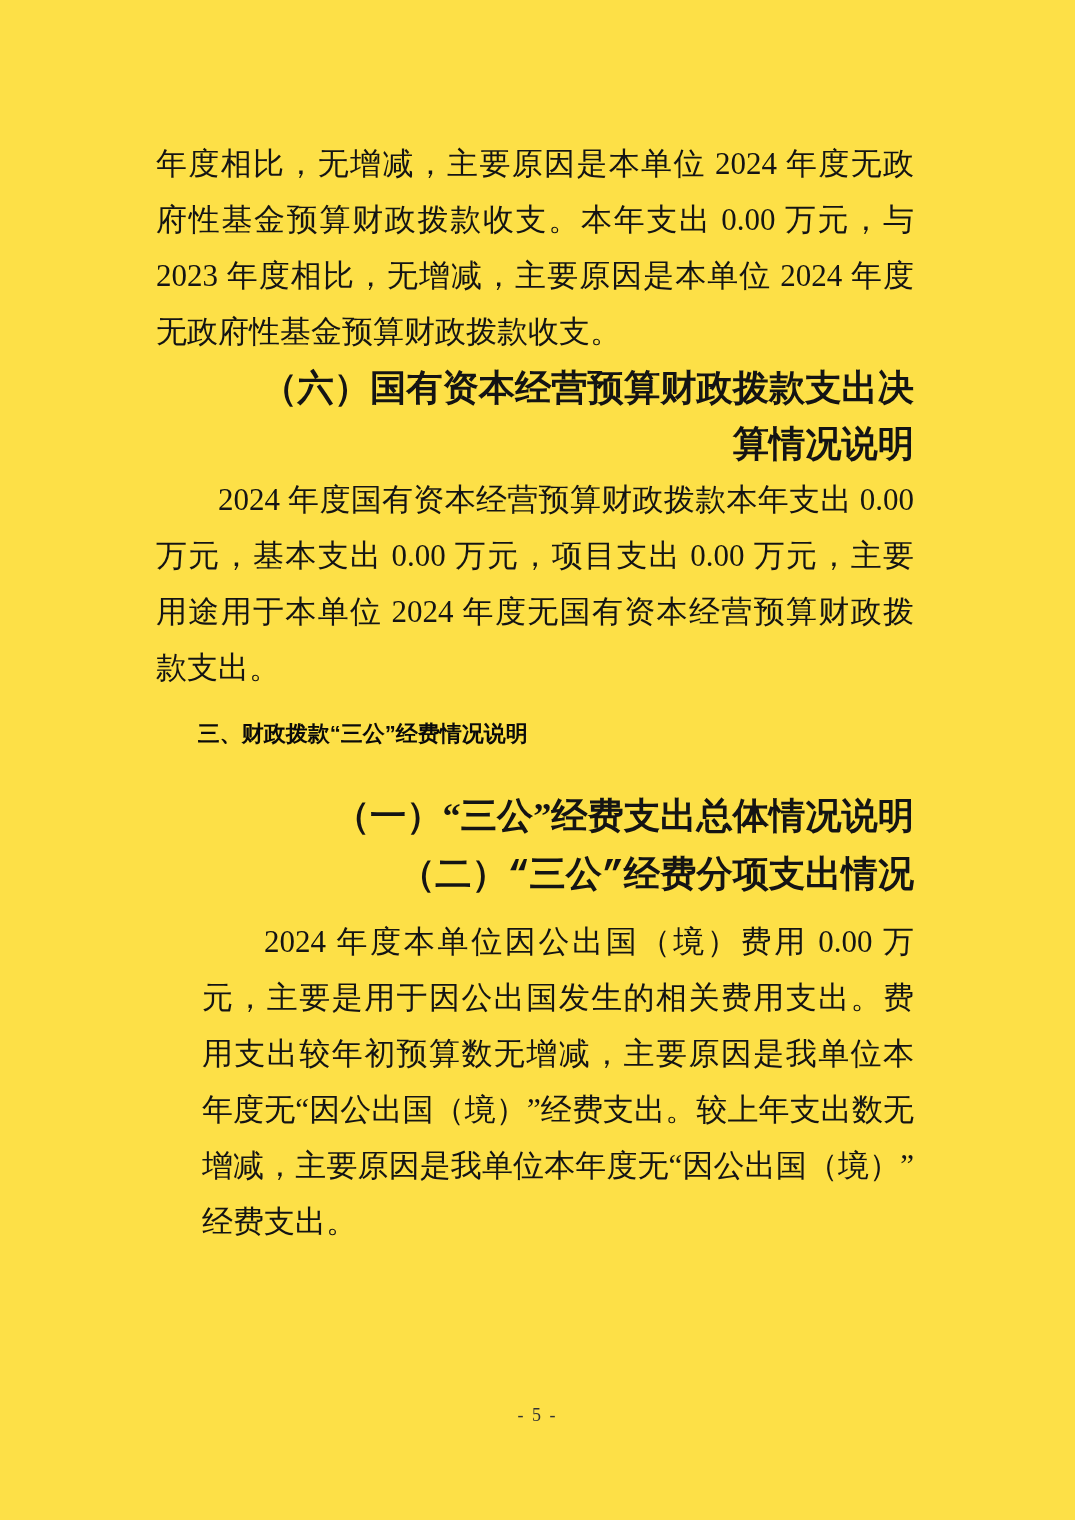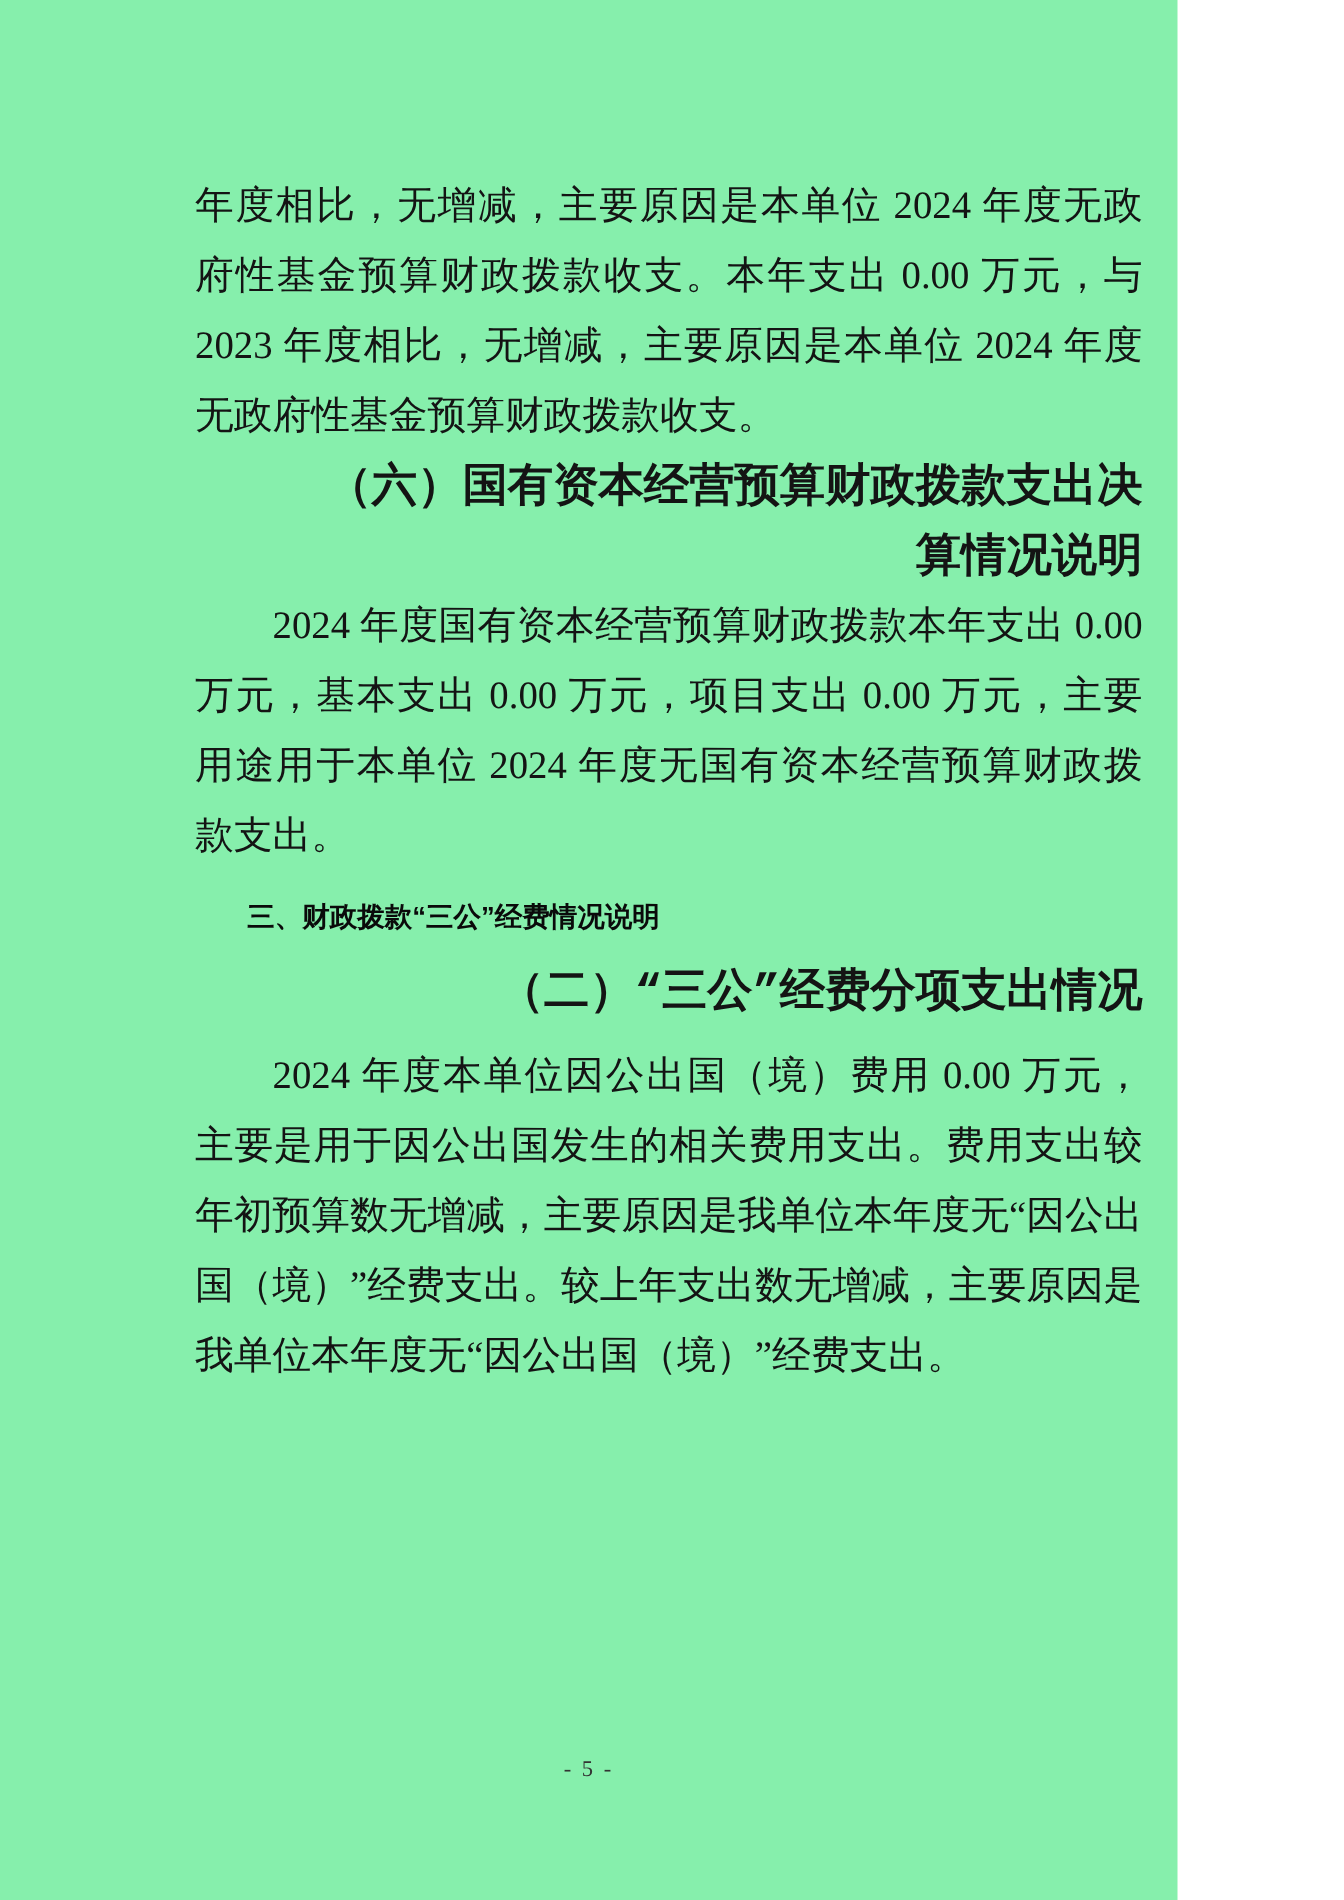--- a/index.html
+++ b/index.html
@@ -2,23 +2,23 @@
 <html lang="zh"><head>
 <meta charset="utf-8">
 <style>
   html, body {
     margin: 0;
     padding: 0;
     background: #ffffff;
   }
   .page {
     position: relative;
-    width: 942px;
+    width: 1075px;
     height: 1520px;
-    background: #86efac;
+    background: #fde047;
     overflow: hidden;
     font-family: "Liberation Serif", "DejaVu Serif", serif;
     color: #141414;
   }
   .content {
     position: absolute;
     top: 136px;
     left: 156px;
     width: 758px;
     font-size: 31px;
@@ -53,21 +53,21 @@
     margin: 10px 0 0 0;
     font-family: "Liberation Sans", "DejaVu Sans", sans-serif;
     font-weight: bold;
     font-size: 22px;
     line-height: 56px;
     text-indent: 1.9em;
     text-align: left;
     color: #0a0a0a;
   }
   .para.after-h1 { margin-top: 31px; }
-  .para.after-h2 { margin-top: 9px; }
+  .para.after-h2 { margin-top: 9px; margin-left: 46px; }
   .page-footer {
     position: absolute;
     top: 1403px;
     left: 0;
     width: 100%;
     text-align: center;
     font-size: 18px;
     line-height: 24px;
     letter-spacing: 2px;
     color: #333333;
@@ -80,20 +80,21 @@
   <article class="content">
 
     <p class="para-continuation">年度相比，无增减，主要原因是本单位 2024 年度无政府性基金预算财政拨款收支。本年支出 0.00 万元，与 2023 年度相比，无增减，主要原因是本单位 2024 年度无政府性基金预算财政拨款收支。</p>
 
     <h3 class="heading-sub">（六）国有资本经营预算财政拨款支出决算情况说明</h3>
 
     <p class="para">2024 年度国有资本经营预算财政拨款本年支出 0.00 万元，基本支出 0.00 万元，项目支出 0.00 万元，主要用途用于本单位 2024 年度无国有资本经营预算财政拨款支出。</p>
 
     <h2 class="heading-main">三、财政拨款“三公”经费情况说明</h2>
 
+    <h3 class="heading-sub one">（一）“三公”经费支出总体情况说明</h3>
 
 
     <h3 class="heading-sub two">（二）“三公”经费分项支出情况</h3>
 
     <p class="para after-h2">2024 年度本单位因公出国（境）费用 0.00 万元，主要是用于因公出国发生的相关费用支出。费用支出较年初预算数无增减，主要原因是我单位本年度无“因公出国（境）”经费支出。较上年支出数无增减，主要原因是我单位本年度无“因公出国（境）”经费支出。</p>
 
   </article>
 
   <footer class="page-footer">
     <span>- 5 -</span>

